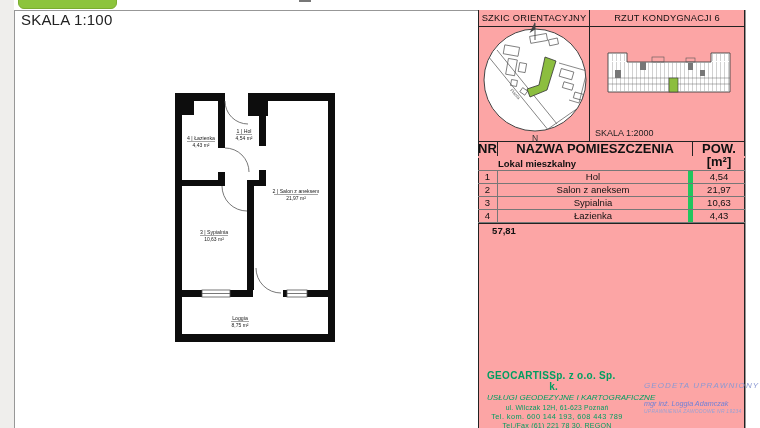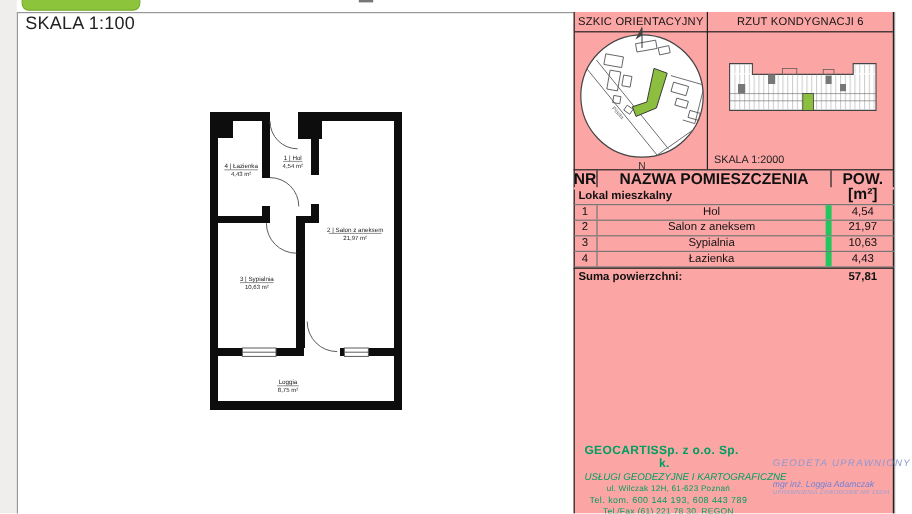--- a/index.html
+++ b/index.html
@@ -28,21 +28,21 @@
   .rtable{left:478px;top:141px;width:267px;font-size:9.5px;color:#111;}
   .trow{display:flex;border-bottom:1px solid #777;align-items:stretch;}
   .trow-head{height:14px;line-height:13px;font-weight:bold;font-size:13px;border-bottom:2px solid #fca5a5;border-top:1px solid #222;}
   .trow-sec{height:12px;line-height:12px;font-weight:bold;}
   .trow-data{height:12px;line-height:12px;}
   .trow-sum{height:14px;line-height:13px;font-weight:bold;border-top:1px solid #222;border-bottom:none;}
   .c-nr{width:19px;text-align:center;border-right:1px solid #777;}
   .c-name{flex:1;text-align:center;border-right:5px solid #22c55e;}
   .c-pow{width:52px;text-align:center;}
   .trow-head .c-nr,.trow-head .c-name{border-right:1px solid #222;}
-  .c-full{flex:1;text-align:left;padding-left:4px;}
+  .c-full{flex:1;text-align:left;padding-left:20px;}
   .sum-label{flex:1;text-align:left;padding-left:4px;}
   .sum-val{width:52px;text-align:center;}
   
   .stamp{left:487px;top:370px;width:140px;color:#009e60;}
   .st-l1{display:flex;justify-content:space-between;align-items:baseline;font-weight:bold;font-size:10px;letter-spacing:.3px;}
   .st-l2{font-style:italic;font-size:8.1px;margin-top:1px;white-space:nowrap;}
   .st-l3{font-size:6.8px;text-align:center;margin-top:2px;letter-spacing:.2px;}
   .st-l4{font-size:7.4px;text-align:center;margin-top:1px;letter-spacing:.4px;}
   .st-l5{font-size:7.1px;text-align:center;margin-top:1px;letter-spacing:.2px;}
   .surv{left:644px;top:381px;width:100px;font-style:italic;}
@@ -94,21 +94,20 @@
     <div class="c-nr">3</div>
     <div class="c-name">Sypialnia</div>
     <div class="c-pow">10,63</div>
   </div>
   <div class="trow trow-data">
     <div class="c-nr">4</div>
     <div class="c-name">Łazienka</div>
     <div class="c-pow">4,43</div>
   </div>
   <div class="trow trow-sum">
-    <div class="sum-label">Suma powierzchni:</div>
     <div class="sum-val">57,81</div>
   </div>
 </div>
 
 <div class="abs stamp">
   <div class="st-l1">
     <span>GEOCARTIS</span>
     <span>Sp. z o.o. Sp. k.</span>
   </div>
   <div class="st-l2">USŁUGI GEODEZYJNE I KARTOGRAFICZNE</div>

